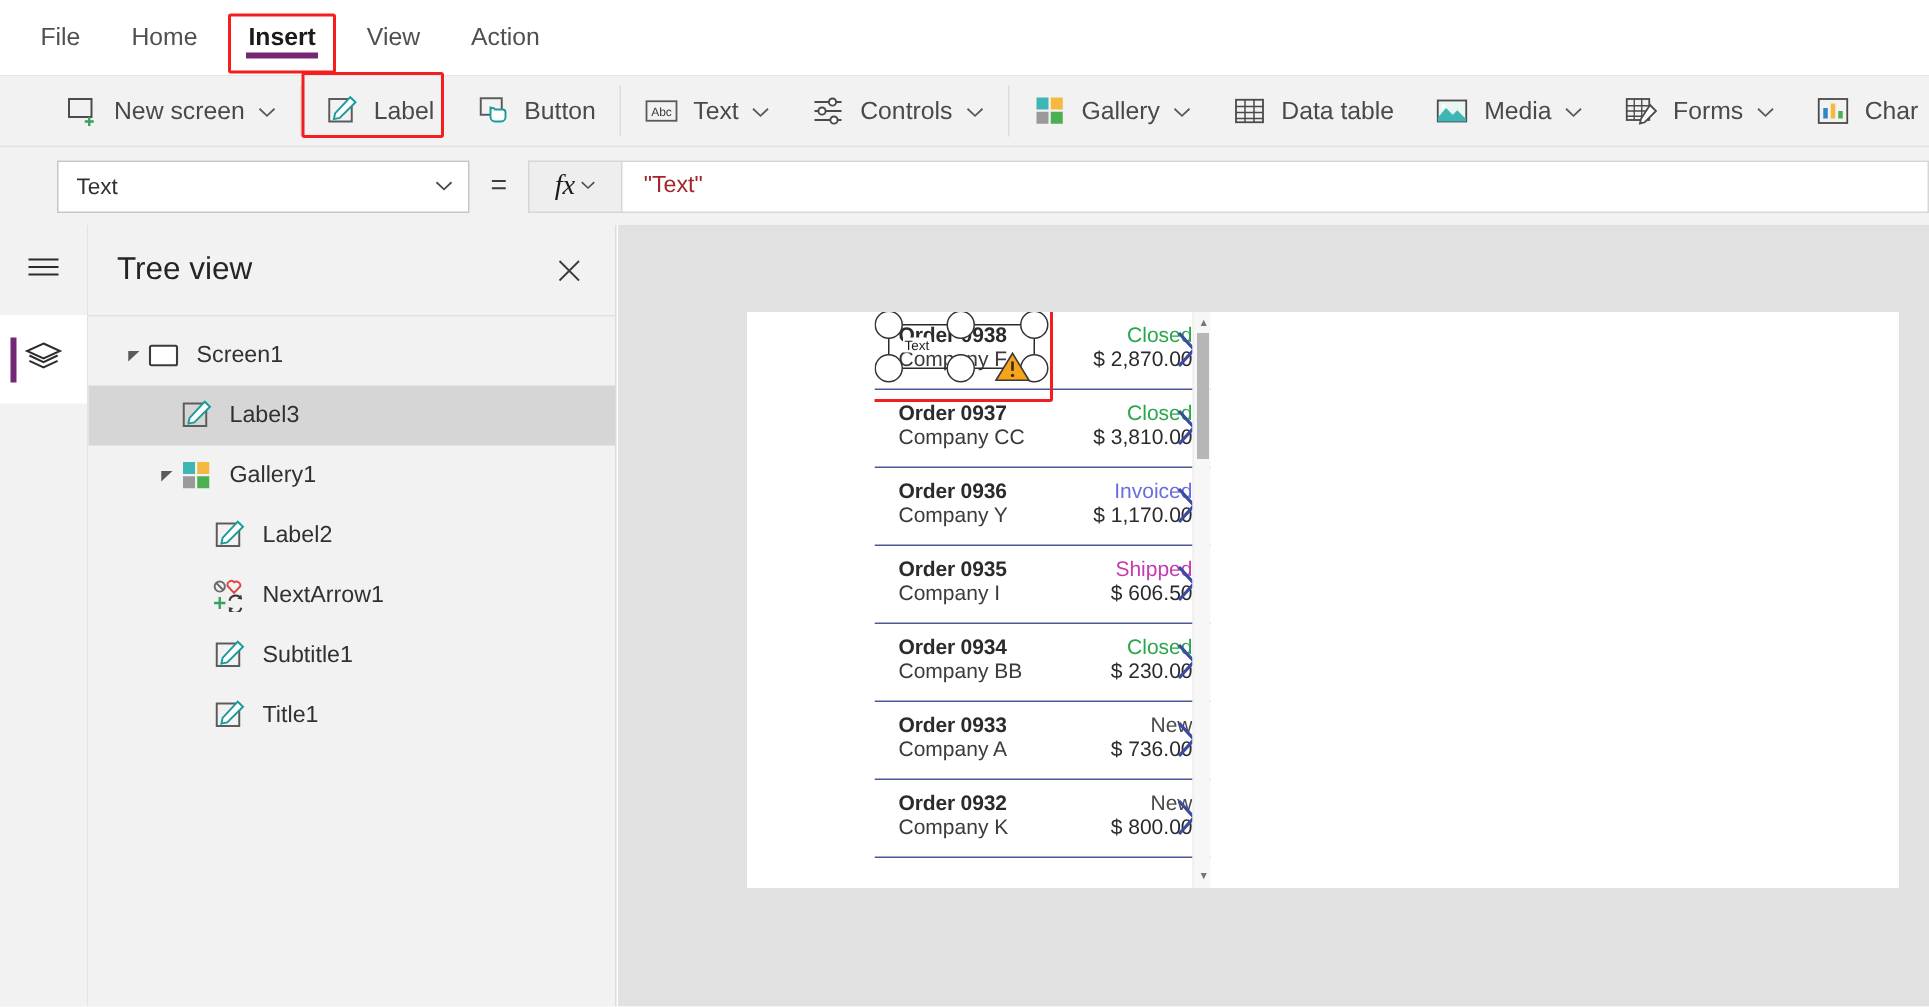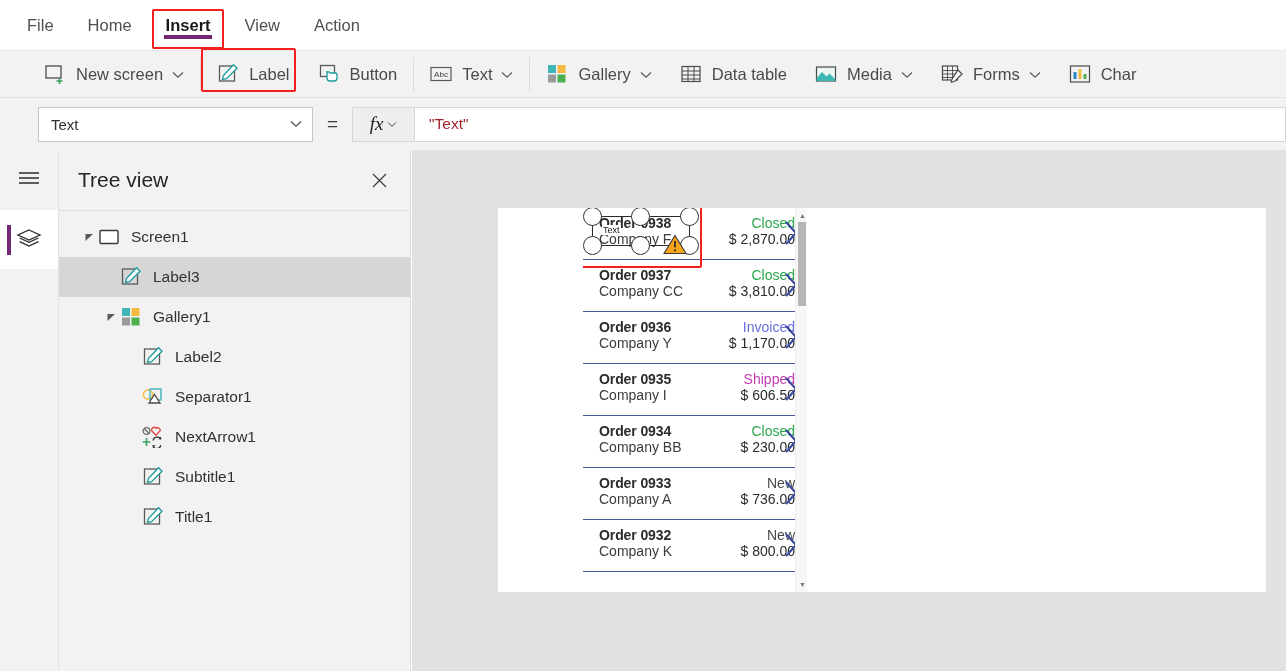--- a/index.html
+++ b/index.html
@@ -201,20 +201,34 @@
           <svg width="23" height="22" viewBox="0 0 22 22">
             <rect x="1" y="4.5" width="20" height="13" fill="none" stroke="#5a5a5a" stroke-width="1.2"></rect>
             <text x="11" y="14.2" font-size="8" font-family="Liberation Sans, sans-serif" fill="#3b3b3b" text-anchor="middle">Abc</text>
           </svg>
         </span>
         <span>Text</span>
         <span class="cv"><svg width="12" height="8" viewBox="0 0 12 8">
             <path d="M1 1.5 L6 6.2 L11 1.5" stroke="#5a5a5a" stroke-width="1.2" fill="none"></path>
           </svg></span>
       </div>
+      <div class="rb">
+        <span class="ic">
+          <svg width="22" height="22" viewBox="0 0 22 22">
+            <path d="M2 5 H20 M2 11 H20 M2 17 H20" stroke="#4a4a4a" stroke-width="1.3"></path>
+            <circle cx="14" cy="5" r="2.4" fill="#fff" stroke="#4a4a4a" stroke-width="1.3"></circle>
+            <circle cx="7" cy="11" r="2.4" fill="#fff" stroke="#4a4a4a" stroke-width="1.3"></circle>
+            <circle cx="15" cy="17" r="2.4" fill="#fff" stroke="#4a4a4a" stroke-width="1.3"></circle>
+          </svg>
+        </span>
+        <span>Controls</span>
+        <span class="cv"><svg width="12" height="8" viewBox="0 0 12 8">
+            <path d="M1 1.5 L6 6.2 L11 1.5" stroke="#5a5a5a" stroke-width="1.2" fill="none"></path>
+          </svg></span>
+      </div>
       <div class="rbsep"></div>
       <div class="rb">
         <span class="ic">
           <svg width="22" height="22" viewBox="0 0 22 22">
             <rect x="2" y="2" width="8" height="8" fill="#3fb6b6"></rect>
             <rect x="11.5" y="2" width="8" height="8" fill="#f5b942"></rect>
             <rect x="2" y="11.5" width="8" height="8" fill="#9a9a9a"></rect>
             <rect x="11.5" y="11.5" width="8" height="8" fill="#4cb050"></rect>
           </svg>
         </span>
@@ -370,32 +384,20 @@
         <div class="tnode">
           <span style="width:68px;flex:none"></span>
           <span class="caret"></span>
           <span class="tic">
             <svg width="22" height="22" viewBox="0 0 22 22">
               <rect x="2.5" y="3" width="15" height="15" fill="none" stroke="#5a5a5a" stroke-width="1.3"></rect>
               <path d="M16.5 1.8 L20 5.2 L9.5 15.6 L5.6 16.4 L6.4 12.6 Z" fill="#ffffff" stroke="#1a9b9b" stroke-width="1.3"></path>
             </svg>
           </span>
           <span>Label2</span>
-        </div>
-        <div class="tnode">
-          <span style="width:68px;flex:none"></span>
-          <span class="caret"></span>
-          <span class="tic">
-            <svg width="22" height="22" viewBox="0 0 22 22">
-              <circle cx="6" cy="8.5" r="4.6" fill="none" stroke="#f5b942" stroke-width="1.5"></circle>
-              <rect x="8" y="3" width="11" height="11" fill="none" stroke="#3fb6b6" stroke-width="1.4"></rect>
-              <path d="M7 17 L12.5 8.5 L18 17 Z" fill="#ffffff" stroke="#4a4a4a" stroke-width="1.3"></path>
-            </svg>
-          </span>
-          <span>Separator1</span>
         </div>
         <div class="tnode">
           <span style="width:68px;flex:none"></span>
           <span class="caret"></span>
           <span class="tic">
             <svg width="22" height="22" viewBox="0 0 22 22">
               <circle cx="4.5" cy="5" r="3.4" fill="none" stroke="#6b6b6b" stroke-width="1.3"></circle>
               <path d="M2.2 2.7 L6.8 7.3" stroke="#6b6b6b" stroke-width="1.3"></path>
               <path d="M14.2 2.2 a2.6 2.6 0 0 0 -4.4 2.6 L14 9.2 L18.2 4.8 a2.6 2.6 0 0 0 -4 -2.6 z" fill="none" stroke="#e0453e" stroke-width="1.3"></path>
               <path d="M4.5 12 V20 M0.7 16 H8.3" stroke="#35a35b" stroke-width="1.6"></path>

